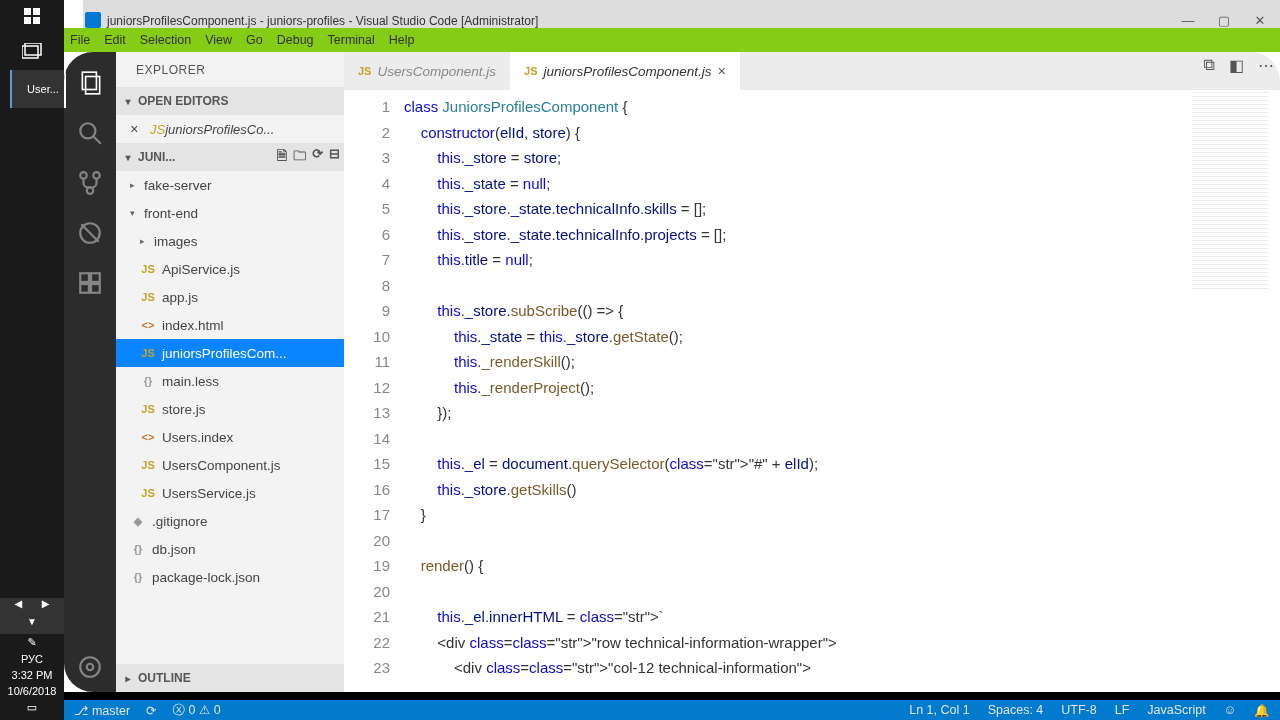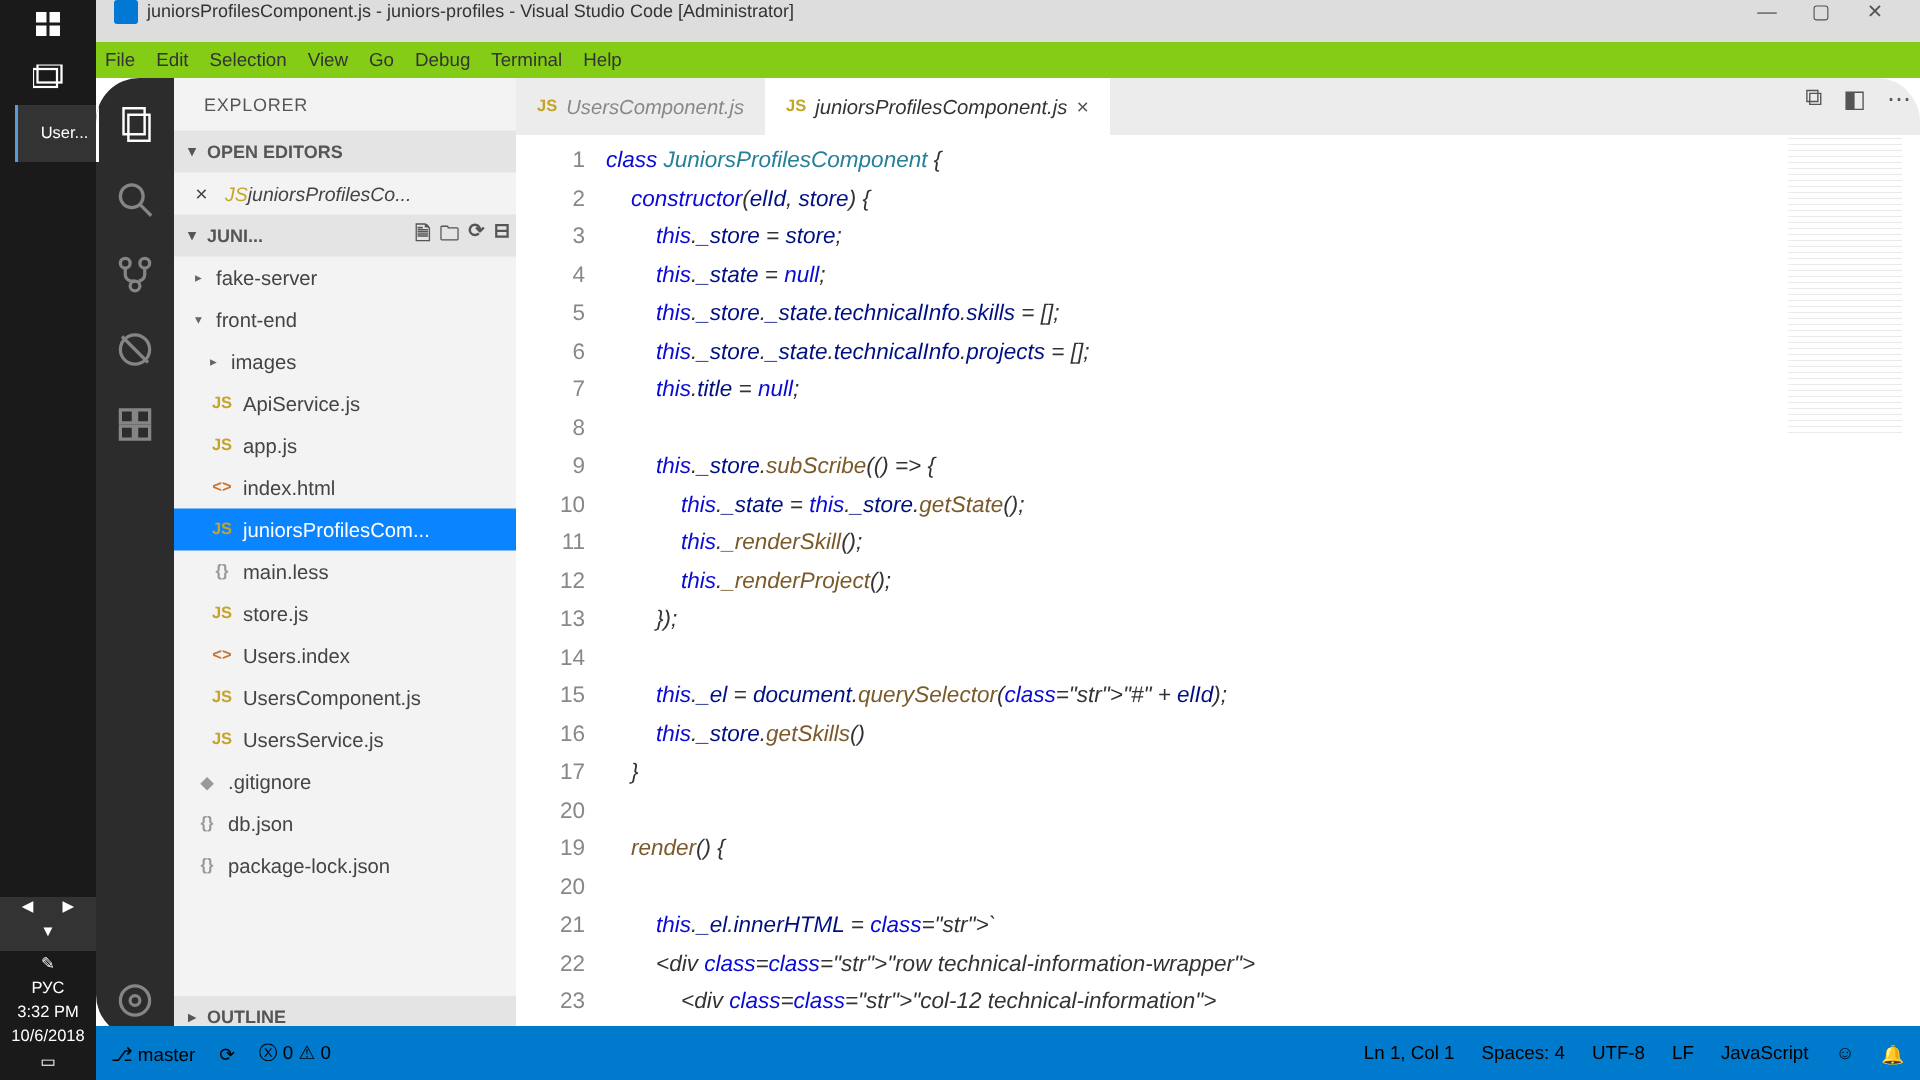--- a/index.html
+++ b/index.html
@@ -10,21 +10,21 @@
 .win-start { width:64px; height:32px; display:flex; align-items:center; justify-content:center; color:#fff; }
 .win-task-item { width:64px; height:38px; display:flex; align-items:center; justify-content:center; color:#ccc; font-size:11px; }
 .win-task-active { background:#333; border-left:2px solid #5c9bd5;margin-left:20px; }
 .win-bottom { margin-top:auto; width:64px; text-align:center; color:#fff; font-size:11px; padding-bottom:4px; }
 .win-bottom div { padding:2px 0; }
 .scroll-arrows { width:64px; display:flex; flex-direction:column; }
 .scroll-arrows div { background:#333; height:18px; text-align:center; font-size:10px; color:#fff; }
 
 
 .app { position:absolute; left:64px; top:0; right:0; bottom:28px; background:#fff; display:flex; flex-direction:column; }
-.titlebar { height:28px; background:#ddd; display:flex; align-items:flex-start; padding:0 12px; font-size:12px; color:#333; }
+.titlebar { height:28px; background:#ddd; display:flex; align-items:flex-end; padding:0 2px; font-size:12px; color:#333;margin-left:19px; }
 .titlebar .spacer { flex:1; }
 .titlebar .winbtn { width:36px; text-align:center; font-size:13px; color:#555; }
 .titlebar .vsicon { width:16px; height:16px; background:#0078d4; margin-right:6px; border-radius:2px; }
 .menubar { height:24px; background:#84cc16; display:flex; align-items:center; padding:0 6px; gap:14px; font-size:12.5px; color:#333; }
 
 .app-body { flex:1; display:flex; overflow:hidden;border-radius:29px; }
 .activity-bar { width:52px; background:#2c2c2c; display:flex; flex-direction:column; align-items:center; padding-top:6px; }
 .activity-item { width:52px; height:50px; display:flex; align-items:center; justify-content:center; color:#858585; font-size:22px; }
 .activity-item.active { color:#fff; border-left:2px solid #fff; }
 .activity-bottom { margin-top:auto; }
@@ -50,30 +50,30 @@
 .tabs { height:38px; background:#ececec; display:flex; align-items:stretch; }
 .tab { display:flex; align-items:center; padding:0 14px; background:#ececec; color:#888; font-size:13.5px; gap:6px; font-style:italic; }
 .tab.active { background:#fff; color:#333; }
 .tab .ficon { font-size:11px; font-weight:bold; color:#c5a42a; font-style:normal; }
 .tab .close { font-size:14px; color:#555; }
 .editor-actions { position:absolute; right:6px; top:4px; display:flex; gap:14px; color:#555; font-size:16px; }
 
 .code-area { flex:1; display:flex; overflow:hidden; font-family: Consolas, monospace; font-size:15px; line-height:25.5px; }
 .gutter { width:60px; text-align:right; color:#888; padding-right:14px; padding-top:4px; }
 .gutter div { height:25.5px; }
-.code { flex:1; padding-top:4px; white-space:pre; color:#333; position:relative;font-style:italic; }
+.code { flex:1; padding-top:4px; white-space:pre; color:#333; position:relative; }
 .code .line { height:25.5px; }
 .kw { color:#0a0ad4; }
 .fn { color:#7a5a2a; }
 .prop { color:#001080; }
 .cls { color:#267f99; }
 
 .minimap { position:absolute; right:12px; top:40px; width:76px; height:200px; background:repeating-linear-gradient(#bbb,#bbb 1px, #fff 1px, #fff 4px); opacity:.3; }
 
-.statusbar { position:absolute; left:64px; right:0; bottom:0; height:36px; background:#007acc; color:#000000; display:flex; align-items:center; font-size:12.5px; padding:0 10px; gap:16px; }
+.statusbar { position:absolute; left:64px; right:0; bottom:0; height:20px; background:#007acc; color:#e5e5e5; display:flex; align-items:center; font-size:12.5px; padding:0 10px; gap:16px; }
 .statusbar .right { margin-left:auto; display:flex; gap:18px; align-items:center; }
 
 svg { display:block; }
 </style>
 </head>
 <body>
 
 <div class="win-taskbar">
   <div class="win-start">
     <svg width="16" height="16" viewBox="0 0 16 16">

